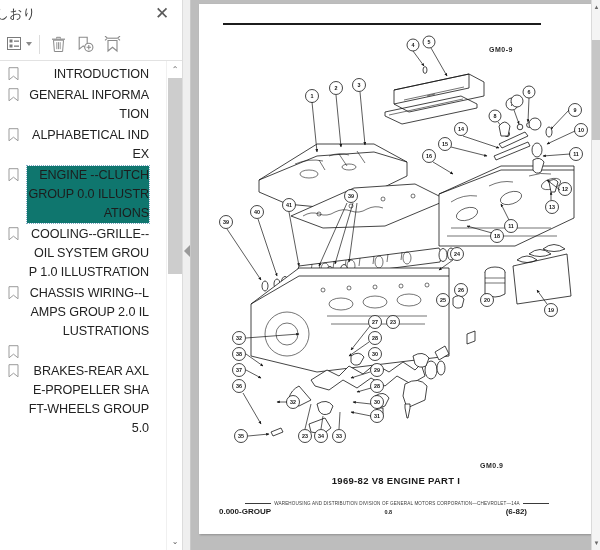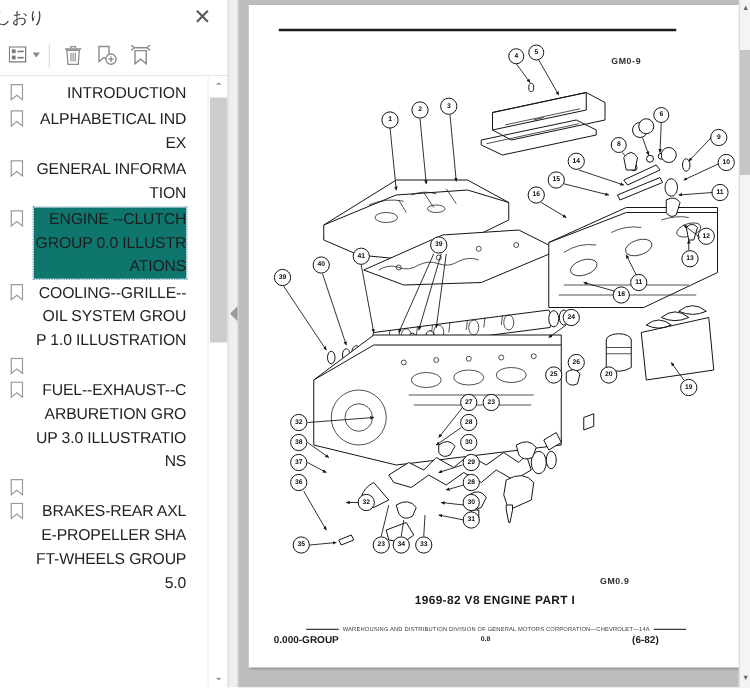--- a/index.html
+++ b/index.html
@@ -248,50 +248,45 @@
     <div class="bm-item">
           <span class="bm-ico"><svg width="11" height="14" viewBox="0 0 11 14" fill="none">
               <path d="M1 0.7h9v12.1l-4.5-3.6L1 12.8V0.7z" stroke="#9b9b9b" stroke-width="1"></path>
             </svg></span>
           <span class="bm-label">INTRODUCTION</span>
         </div>
         <div class="bm-item">
           <span class="bm-ico"><svg width="11" height="14" viewBox="0 0 11 14" fill="none">
               <path d="M1 0.7h9v12.1l-4.5-3.6L1 12.8V0.7z" stroke="#9b9b9b" stroke-width="1"></path>
             </svg></span>
+          <span class="bm-label">GENERAL INFORMATION</span>
+        </div>
+        <div class="bm-item">
+          <span class="bm-ico"><svg width="11" height="14" viewBox="0 0 11 14" fill="none">
+              <path d="M1 0.7h9v12.1l-4.5-3.6L1 12.8V0.7z" stroke="#9b9b9b" stroke-width="1"></path>
+            </svg></span>
           <span class="bm-label">ALPHABETICAL INDEX</span>
         </div>
+        <div class="bm-item selected">
+          <span class="bm-ico"><svg width="11" height="14" viewBox="0 0 11 14" fill="none">
+              <path d="M1 0.7h9v12.1l-4.5-3.6L1 12.8V0.7z" stroke="#9b9b9b" stroke-width="1"></path>
+            </svg></span>
+          <span class="bm-label">ENGINE --CLUTCH GROUP 0.0 ILLUSTRATIONS</span>
+        </div>
         <div class="bm-item">
           <span class="bm-ico"><svg width="11" height="14" viewBox="0 0 11 14" fill="none">
               <path d="M1 0.7h9v12.1l-4.5-3.6L1 12.8V0.7z" stroke="#9b9b9b" stroke-width="1"></path>
             </svg></span>
-          <span class="bm-label">GENERAL INFORMATION</span>
-        </div>
-        <div class="bm-item selected">
-          <span class="bm-ico"><svg width="11" height="14" viewBox="0 0 11 14" fill="none">
-              <path d="M1 0.7h9v12.1l-4.5-3.6L1 12.8V0.7z" stroke="#9b9b9b" stroke-width="1"></path>
-            </svg></span>
-          <span class="bm-label">ENGINE --CLUTCH GROUP 0.0 ILLUSTRATIONS</span>
+          <span class="bm-label">COOLING--GRILLE--OIL SYSTEM GROUP 1.0 ILLUSTRATION</span>
         </div>
         <div class="bm-item">
           <span class="bm-ico"><svg width="11" height="14" viewBox="0 0 11 14" fill="none">
               <path d="M1 0.7h9v12.1l-4.5-3.6L1 12.8V0.7z" stroke="#9b9b9b" stroke-width="1"></path>
             </svg></span>
-          <span class="bm-label">COOLING--GRILLE--OIL SYSTEM GROUP 1.0 ILLUSTRATION</span>
-        </div>
-        <div class="bm-item">
-          <span class="bm-ico"><svg width="11" height="14" viewBox="0 0 11 14" fill="none">
-              <path d="M1 0.7h9v12.1l-4.5-3.6L1 12.8V0.7z" stroke="#9b9b9b" stroke-width="1"></path>
-            </svg></span>
-        </div>
-        <div class="bm-item">
-          <span class="bm-ico"><svg width="11" height="14" viewBox="0 0 11 14" fill="none">
-              <path d="M1 0.7h9v12.1l-4.5-3.6L1 12.8V0.7z" stroke="#9b9b9b" stroke-width="1"></path>
-            </svg></span>
-          <span class="bm-label">FUEL--EXHAUST--CARBURETION  GROUP 3.0 ILLUSTRATIONS</span>
+          <span class="bm-label">CHASSIS WIRING--LAMPS GROUP 2.0 ILLUSTRATIONS</span>
         </div>
         <div class="bm-item">
           <span class="bm-ico"><svg width="11" height="14" viewBox="0 0 11 14" fill="none">
               <path d="M1 0.7h9v12.1l-4.5-3.6L1 12.8V0.7z" stroke="#9b9b9b" stroke-width="1"></path>
             </svg></span>
         </div>
         <div class="bm-item">
           <span class="bm-ico"><svg width="11" height="14" viewBox="0 0 11 14" fill="none">
               <path d="M1 0.7h9v12.1l-4.5-3.6L1 12.8V0.7z" stroke="#9b9b9b" stroke-width="1"></path>
             </svg></span>

